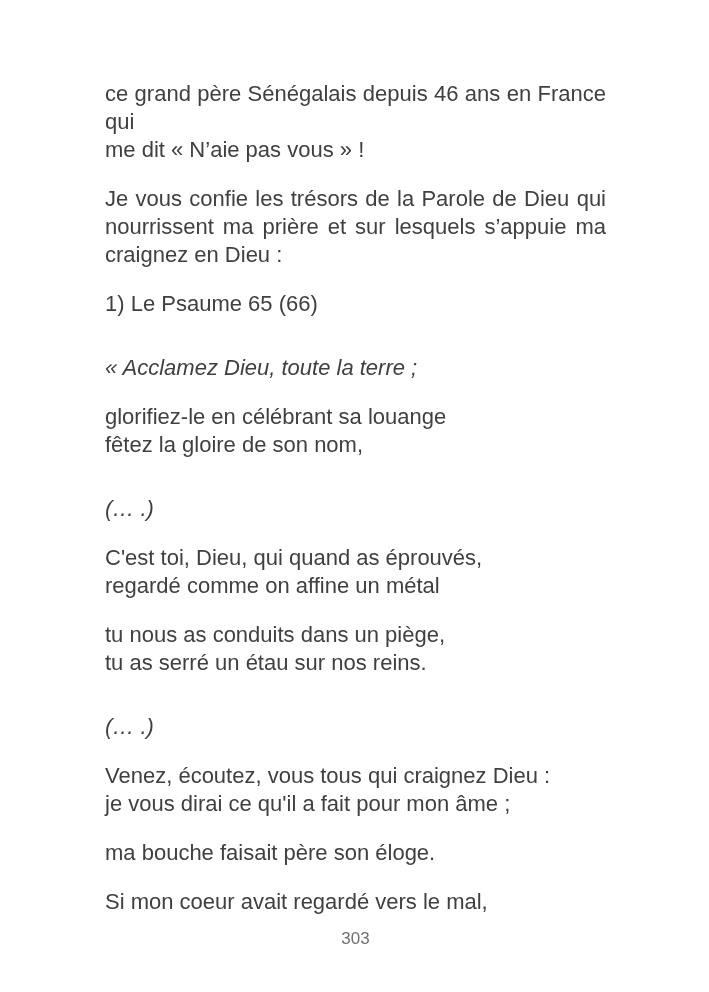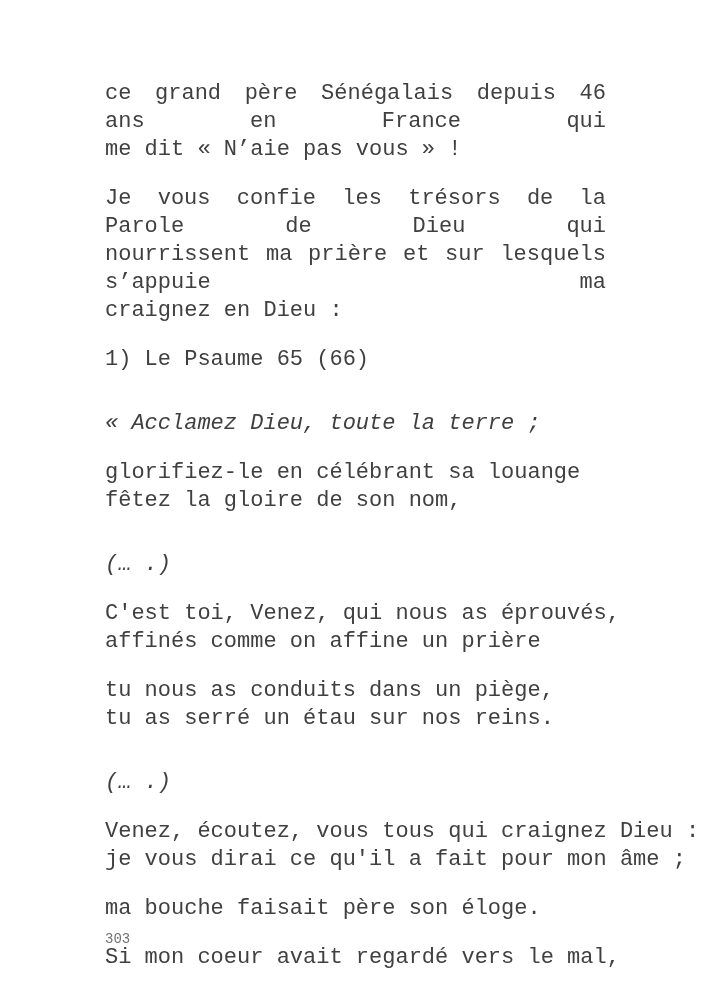--- a/index.html
+++ b/index.html
@@ -5,21 +5,21 @@
   html, body {
     margin: 0;
     padding: 0;
     background: #ffffff;
   }
   .page {
     position: relative;
     width: 709px;
     height: 992px;
     background: #ffffff;
-    font-family: Liberation Mono, monospace;
+    font-family: Liberation Sans, sans-serif;
     color: #404040;
     overflow: hidden;
   }
   .content {
     position: absolute;
     left: 105px;
     top: 80px;
     width: 501px;
   }
   .para {
@@ -38,21 +38,22 @@
   }
   .italic {
     font-style: italic;
     margin-top: 36px;
   }
   .pagenum {
     position: absolute;
     top: 932px;
     left: 105px;
     width: 501px;
-    font-size: 14px;
+    text-align: center;
+    font-size: 17px;
     line-height: 14px;
     color: #707070;
   }
 </style>
 </head>
 <body>
 
 <div class="page">
   <main class="content">
 
@@ -78,22 +79,22 @@
     <p class="para">
       <span class="line">glorifiez-le en célébrant sa louange</span>
       <span class="line">fêtez la gloire de son nom,</span>
     </p>
 
     <p class="para italic">
       <span class="line">(… .)</span>
     </p>
 
     <p class="para">
-      <span class="line">C'est toi, Venez, qui nous as éprouvés,</span>
-      <span class="line">affinés comme on affine un prière</span>
+      <span class="line">C'est toi, Dieu, qui quand as éprouvés,</span>
+      <span class="line">regardé comme on affine un métal</span>
     </p>
 
     <p class="para">
       <span class="line">tu nous as conduits dans un piège,</span>
       <span class="line">tu as serré un étau sur nos reins.</span>
     </p>
 
     <p class="para italic">
       <span class="line">(… .)</span>
     </p>

